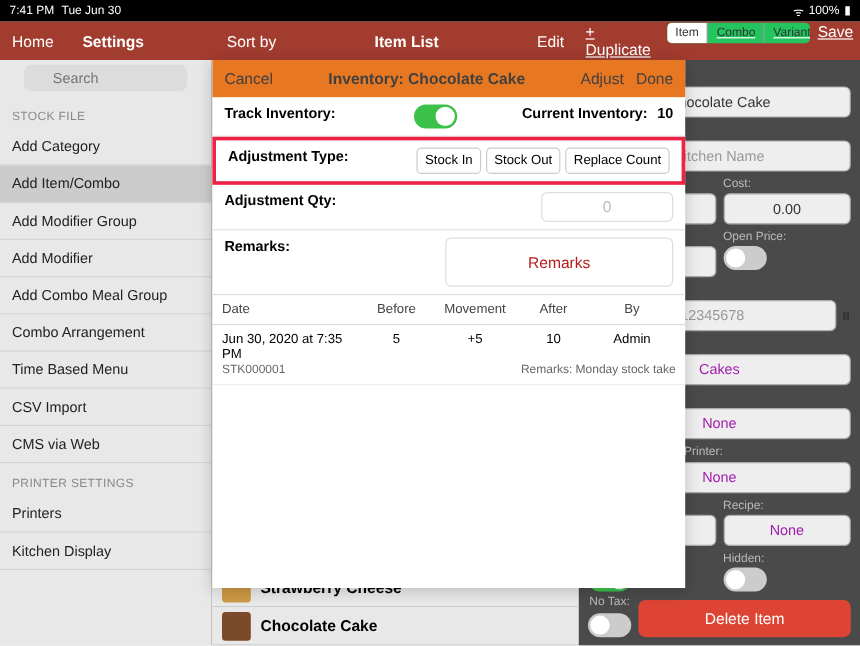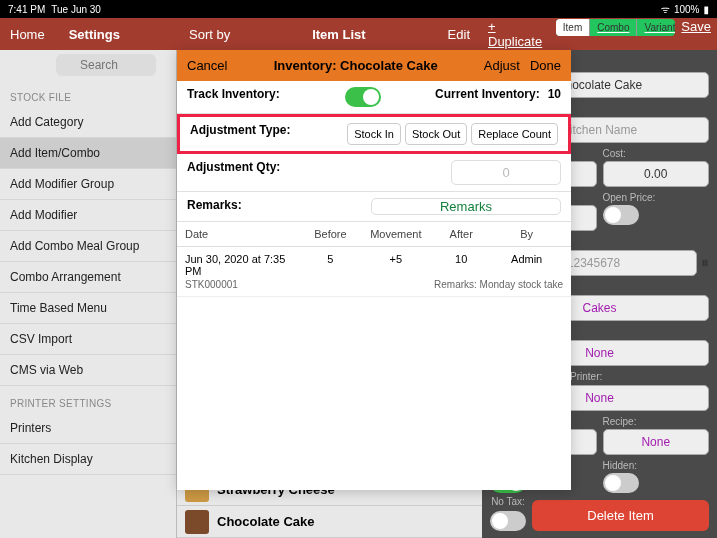--- a/index.html
+++ b/index.html
@@ -12,21 +12,21 @@
 .nav1 { height:32px; background:#a23c2f; color:#fff; display:flex; align-items:center; font-size:13px; }
 .nav1 .left { width:177px; display:flex; gap:24px; padding-left:10px; }
 .nav1 .mid { flex:1; display:flex; justify-content:space-between; padding:0 12px; }
 .nav1 .right { width:235px; display:flex; align-items:flex-start; gap:6px; padding:0 6px; justify-content:flex-end;text-decoration:underline; }
 .seg { display:flex; background:#22c55e; border-radius:4px; overflow:hidden; }
 .seg span { padding:3px 7px; font-size:10px; color:#333; border-left:1px solid #999; }
 .seg span:first-child { border-left:none; background:#fff; }
 
 .cols { display:flex; height:488px; }
 .sidebar { width:177px; background:#e8e8e8; border-right:1px solid #bbb; overflow:hidden; }
-.search { padding:4px 20px;margin-left:36px; }
+.search { padding:4px 20px; }
 .search input { width:100%; padding:4px 8px 4px 24px; border:none; border-radius:6px; background:#dcdcdc; font-size:12px; color:#666; }
 .sec-head { font-size:10px; color:#888; padding:12px 10px 4px; letter-spacing:0.3px; }
 .side-item { padding:8px 10px; font-size:12px; color:#222; border-bottom:1px solid #d5d5d5; }
 .side-item.sel { background:#ccc; }
 
 .center { flex:1; background:#e8e8e8; position:relative; }
 .item-row { display:flex; align-items:center; gap:8px; padding:4px 8px; border-bottom:1px solid #ccc; background:#e8e8e8; position:absolute; left:0; right:0; height:32px; }
 .item-row .thumb { width:24px; height:24px; background:#c94; border-radius:3px; }
 .item-row span { font-size:13px; font-weight:600; }
 
@@ -41,31 +41,31 @@
 .toggle.on { background:#3bc14a; }
 .toggle.off { background:#ccc; }
 .toggle::after { content:''; position:absolute; width:16px; height:16px; background:#fff; border-radius:50%; top:2px; }
 .toggle.on::after { right:2px; }
 .toggle.off::after { left:2px; }
 .barcode-row { display:flex; gap:4px; align-items:center; }
 .barcode-row .rp-input { flex:1; }
 .del-btn { background:#d43; color:#fff; text-align:center; padding:8px; border-radius:6px; font-size:13px; margin-top:4px; }
 
 .modal { position:absolute; left:177px; top:50px; width:394px; height:440px; background:#fff; box-shadow:0 2px 12px rgba(0,0,0,0.2); z-index:5; display:flex; flex-direction:column; }
-.modal-head { background:#e87722; color:#000000; display:flex; justify-content:space-between; align-items:center; padding:8px 10px; font-size:13px; }
+.modal-head { background:#e87722; color:#404040; display:flex; justify-content:space-between; align-items:center; padding:8px 10px; font-size:13px; }
 .modal-head .mh-left,.modal-head .mh-right { display:flex; gap:10px; }
 .modal-body { flex:1; display:flex; flex-direction:column; }
 .mrow { display:flex; padding:6px 10px; border-bottom:1px solid #e0e0e0; font-size:12px; min-height:30px; }
 .mrow.hl { border:3px solid #e24; }
 .mrow .mlbl { font-weight:700; flex:1; }
 .mrow .mval { font-weight:700; }
 .seg2 { display:flex; gap:4px; }
 .seg2 span { border:1px solid #ccc; border-radius:4px; padding:4px 6px; font-size:11px; }
 .qtyin { border:1px solid #ddd; border-radius:5px; width:110px; text-align:center; padding:4px; color:#bbb; font-size:13px; }
-.remin { border:1px solid #ddd; border-radius:5px; flex:1; max-width:190px; text-align:center; padding:0; color:#15803d; font-size:13px; margin-left:auto; }
+.remin { border:1px solid #ddd; border-radius:5px; flex:1; max-width:190px; text-align:center; padding:12px; color:#b91c1c; font-size:13px; margin-left:auto; }
 .thdr { display:flex; padding:6px 8px; font-size:11px; color:#444; border-bottom:1px solid #ddd; }
 .thdr span,.trow .cells span { text-align:center; }
 .c1{flex:1.6;text-align:left!important;} .c2{flex:0.8;} .c3{flex:1;} .c4{flex:0.8;} .c5{flex:1;}
 .trow { padding:6px 8px; font-size:11px; border-bottom:1px solid #eee; }
 .trow .cells { display:flex; }
 .trow .sub { display:flex; justify-content:space-between; font-size:10px; color:#666; margin-top:2px; }
 </style>
 </head>
 <body>
 

